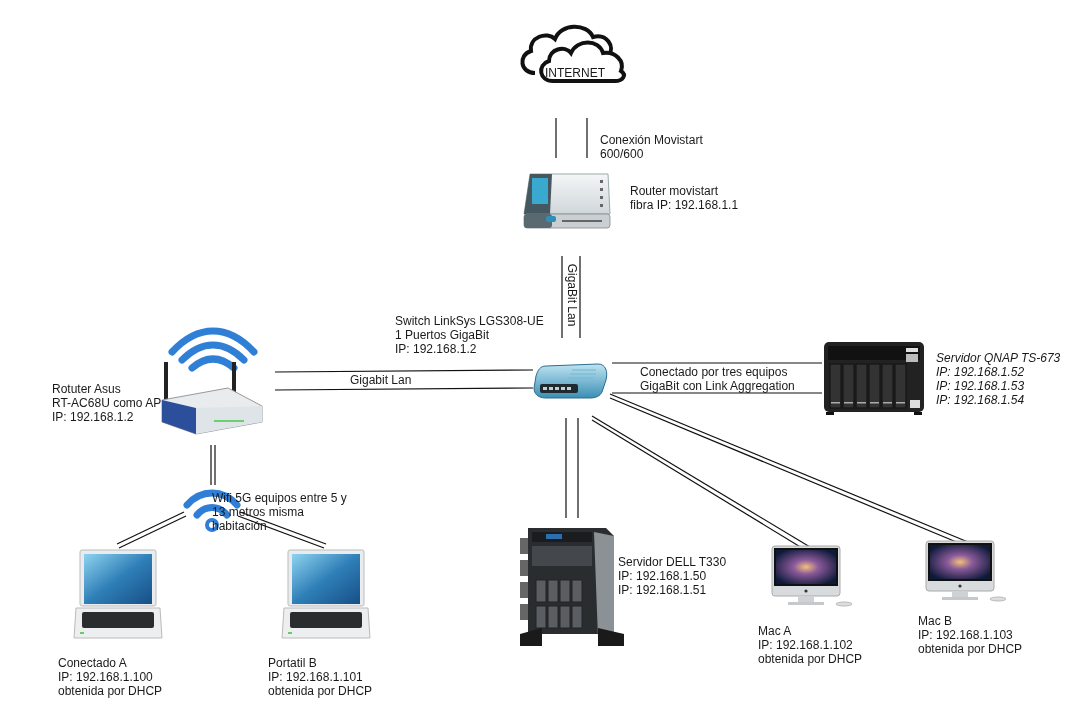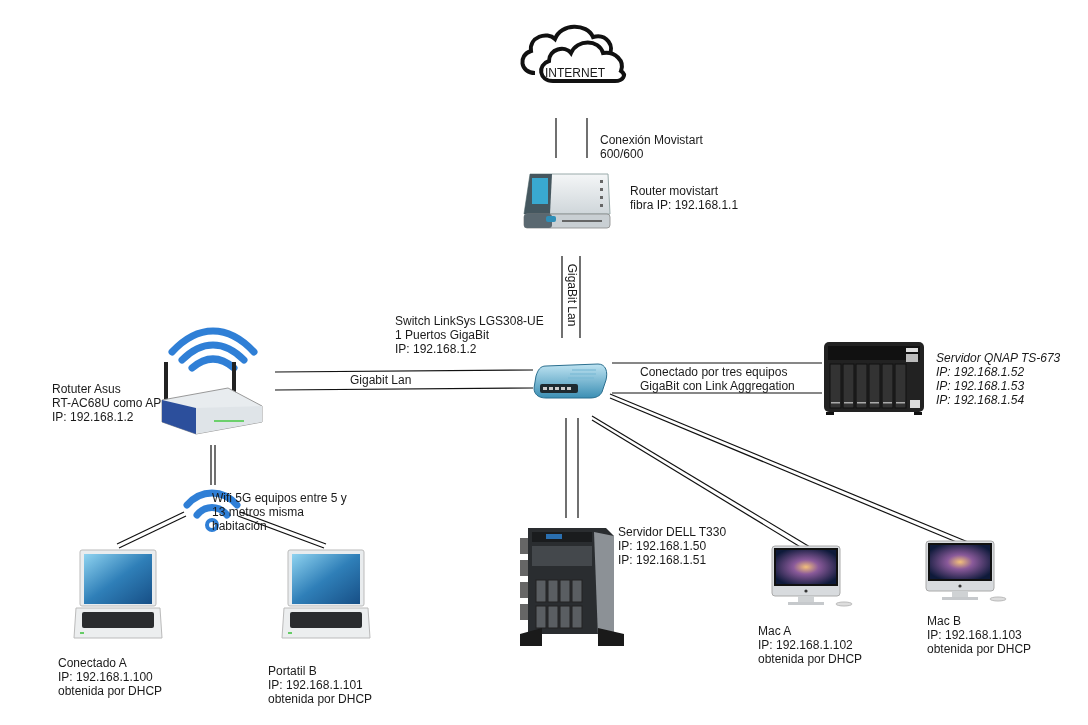--- a/index.html
+++ b/index.html
@@ -212,21 +212,21 @@
   </g>
   <g fill="#666">
       <rect x="2" y="14" width="8" height="16"></rect>
       <rect x="2" y="36" width="8" height="16"></rect>
       <rect x="2" y="58" width="8" height="16"></rect>
       <rect x="2" y="80" width="8" height="16"></rect>
     </g>
   <path d="M2 110 L24 104 L24 122 L2 122 Z" fill="#1a1a1a"></path>
   <path d="M80 104 L106 110 L106 122 L80 122 Z" fill="#1a1a1a"></path>
 </svg>
-<div class="lbl" style="left:618px;top:525px;width:110px;">
+<div class="lbl" style="left:618px;top:555px;width:110px;">
   <span>Servidor DELL T330</span>
   <span>IP: 192.168.1.50</span>
   <span>IP: 192.168.1.51</span>
 </div>
 
 <svg class="dev" style="left:72px;top:546px" width="92" height="94" viewBox="0 0 92 94">
   <defs>
     <linearGradient id="scr" x1="0" y1="0" x2="1" y2="1">
         <stop offset="0" stop-color="#8fd3f0"></stop>
         <stop offset="0.5" stop-color="#2f7fb8"></stop>
@@ -245,21 +245,21 @@
   <span>obtenida por DHCP</span>
 </div>
 
 <svg class="dev" style="left:280px;top:546px" width="92" height="94" viewBox="0 0 92 94">
   <rect x="8" y="4" width="76" height="56" rx="2" fill="#e9ecee" stroke="#bbb"></rect>
   <rect x="12" y="8" width="68" height="50" fill="url(#scr)"></rect>
   <path d="M4 62 L88 62 L90 92 L2 92 Z" fill="#eceeef" stroke="#bbb"></path>
   <rect x="10" y="66" width="72" height="16" rx="2" fill="#2a2c2e"></rect>
   <rect x="8" y="86" width="4" height="2" fill="#6c6"></rect>
 </svg>
-<div class="lbl" style="left:268px;top:656px;width:130px;margin-top:8px;">
+<div class="lbl" style="left:268px;top:656px;width:130px;">
   <span>Portatil B</span>
   <span>IP: 192.168.1.101</span>
   <span>obtenida por DHCP</span>
 </div>
 
 <svg class="dev" style="left:770px;top:544px" width="86" height="66" viewBox="0 0 86 66">
   <defs>
     <radialGradient id="gal" cx="0.5" cy="0.5" r="0.6">
         <stop offset="0" stop-color="#f3c07a"></stop>
         <stop offset="0.35" stop-color="#8a5a9a"></stop>
@@ -282,17 +282,17 @@
 
 <svg class="dev" style="left:924px;top:539px" width="86" height="66" viewBox="0 0 86 66">
   <rect x="2" y="2" width="68" height="50" rx="3" fill="#d8dbde" stroke="#aaa"></rect>
   <rect x="4" y="4" width="64" height="38" fill="#111"></rect>
   <rect x="6" y="6" width="60" height="34" fill="url(#gal)"></rect>
   <circle cx="36" cy="47" r="1.6" fill="#333"></circle>
   <rect x="28" y="52" width="16" height="6" fill="#cfd2d4"></rect>
   <rect x="18" y="58" width="36" height="3" fill="#c6c9cc"></rect>
   <ellipse cx="74" cy="60" rx="8" ry="2" fill="#ddd" stroke="#bbb"></ellipse>
 </svg>
-<div class="lbl" style="left:918px;top:614px;width:120px;margin-left:9px;">
+<div class="lbl" style="left:918px;top:614px;width:120px;">
   <span>Mac B</span>
   <span>IP: 192.168.1.103</span>
   <span>obtenida por DHCP</span>
 </div>
 
 </body></html>

